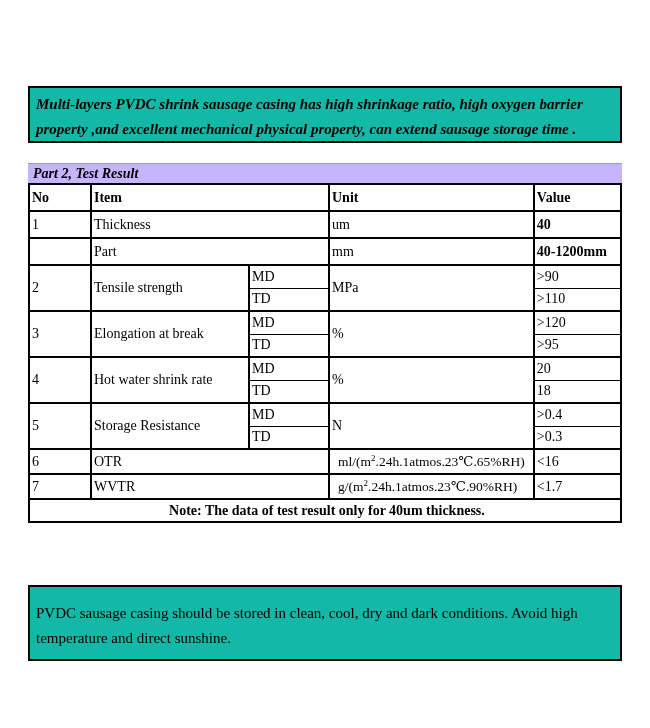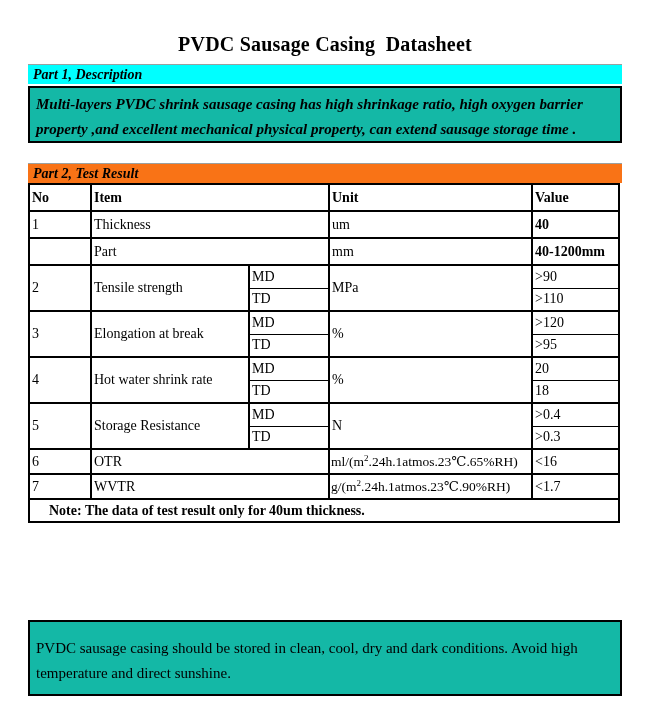--- a/index.html
+++ b/index.html
@@ -30,61 +30,57 @@
   .text-box {
     position:absolute; left:28px; width:594px;
     border:2px solid #000; background:#14b8a6;
   }
   .desc-box {
     top:86px; height:57px; padding:4px 8px 0 6px;
     font-size:15px; font-weight:bold; font-style:italic; line-height:25px;
   }
   .storage-box {
     top:585px; height:76px; padding:14px 30px 0 6px;
-    font-size:15px; line-height:25px;margin-top:35px;
+    font-size:15px; line-height:25px;
   }
 
   table.test-table {
     position:absolute; left:28px; top:183px;
     border-collapse:collapse; table-layout:fixed;
     border:2px solid #000;
     font-size:14px;
   }
   .test-table td {
     border:2px solid #000;
     text-align:left; vertical-align:middle;
     padding:0 2px; overflow:hidden;
   }
   .test-table tr.hdr td { height:27px; font-weight:bold; }
   .test-table tr.simple td { height:27px; }
   .test-table tr.sub td { height:23px; }
   .test-table tr.barrier td { height:25px; }
-  .test-table tr.note-row td { height:23px; text-align:left; font-weight:bold; padding-left:19px; }
+  .test-table tr.note-row td { height:23px; text-align:center; font-weight:bold; padding-left:6px; }
   .test-table td.bold-val { font-weight:bold;margin-left:41px; }
   .test-table td.bb-thin { border-bottom-width:1px; }
   .test-table td.bt-thin { border-top-width:1px; }
-  .test-table td.unit-cell { font-size:13.5px; padding:0 1px; }
+  .test-table td.unit-cell { font-size:13.5px; padding:0 8px; }
   .test-table sup { font-size:9px; line-height:0; }
 </style>
 </head>
 <body>
 
 <div class="page">
 
-  <div class="doc-title">PVDC Sausage Casing  Datasheet</div>
 
-  <div class="cyan-bar bar-part1" style="background: rgb(0, 255, 255);">
-    <span>Part 1, Description</span>
-  </div>
 
   <div class="text-box desc-box">
     <span>Multi-layers PVDC shrink sausage casing has high shrinkage ratio, high oxygen barrier property ,and excellent mechanical physical property, can extend sausage storage time .</span>
   </div>
 
-  <div class="cyan-bar bar-part2" style="background: #f97316;">
+  <div class="cyan-bar bar-part2" style="background: #c4b5fd;">
     <span>Part 2, Test Result</span>
   </div>
 
   <table class="test-table">
     <colgroup>
       <col style="width:62px">
         <col style="width:158px">
         <col style="width:80px">
         <col style="width:203px">
         <col style="width:87px">

